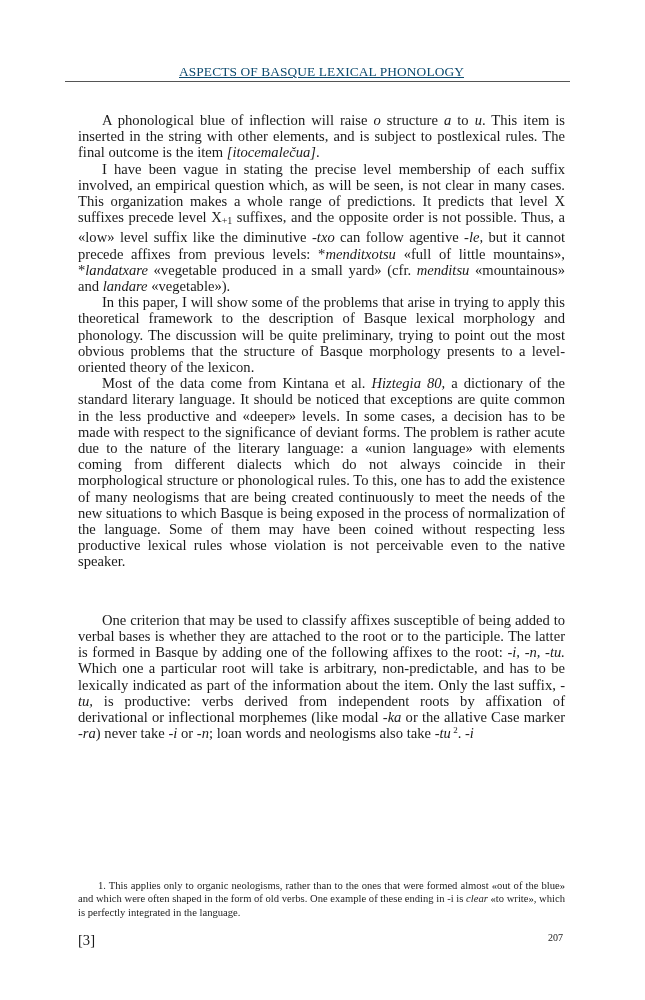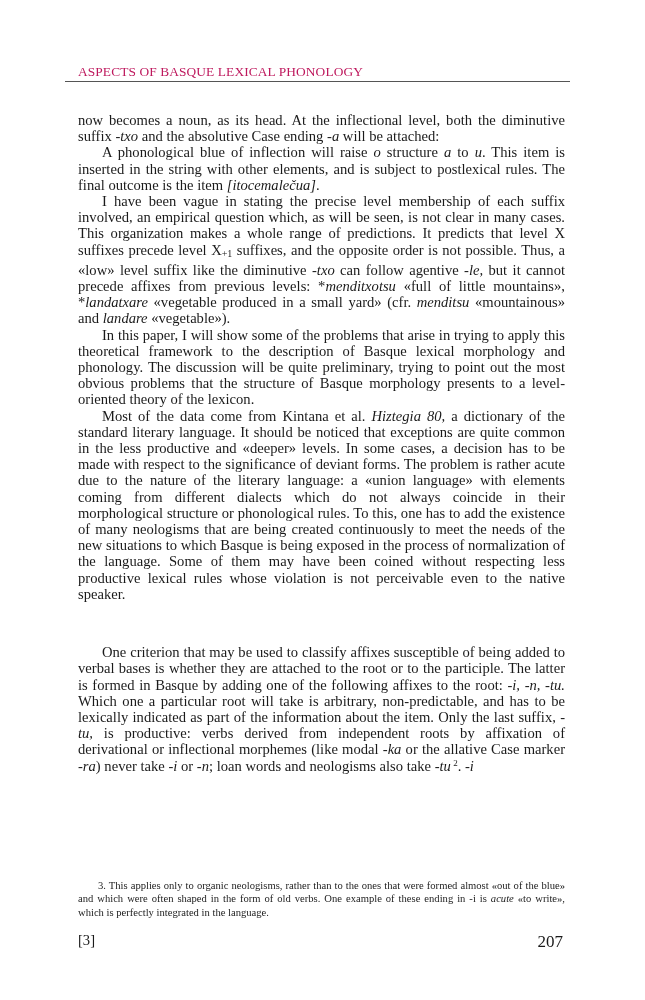--- a/index.html
+++ b/index.html
@@ -1,54 +1,53 @@
 <!DOCTYPE html>
 <html><head>
 <meta charset="utf-8">
 <style>
   html, body { margin: 0; padding: 0; background: #ffffff; }
   body { width: 645px; height: 1000px; position: relative; overflow: hidden;
          font-family: "Liberation Serif", "DejaVu Serif", serif; color: #1a1a1a; }
   .page { position: absolute; left: 78px; top: 0; width: 487px; }
-  .running-head { position: absolute; top: 64px; left: 0; width: 100%; text-align: left;
-                  font-size: 13.4px; letter-spacing: 0.1px; color: #be185d; }
+  .running-head { position: absolute; top: 64px; left: 0; width: 100%; text-align: center;
+                  font-size: 13.4px; letter-spacing: 0.1px; color: #0c4a6e; text-decoration: underline; }
   .head-rule { position: absolute; top: 81px; left: -13px; width: 505px; height: 0;
                border-top: 1px solid #555; }
   .body { position: absolute; top: 112px; left: 0; width: 100%;
           font-size: 14.6px; line-height: 16.2px; text-align: justify; }
   .body p { margin: 0; text-indent: 24px; }
   .body p.noindent { text-indent: 0; }
   .example { font-size: 12.2px; margin: 15px 0 15px 37px; text-indent: 0; }
   .gap { height: 42px; }
   .section-heading { font-size: 14.6px; text-indent: 0; margin: 0 0 14px 0; letter-spacing: 0.2px; }
   i { font-style: italic; }
   .footnotes { position: absolute; top: 879px; left: 0; width: 100%;
                font-size: 10.6px; line-height: 13.4px; text-align: justify; color: #222; }
   .footnotes p { margin: 0; text-indent: 20px; }
   .folio-left { position: absolute; top: 932px; left: 0; font-size: 14.6px; }
-  .folio-right { position: absolute; top: 932px; right: 2px; font-size: 17px; }
+  .folio-right { position: absolute; top: 932px; right: 2px; font-size: 10px; }
   sup { font-size: 9px; vertical-align: 5px; line-height: 0; }
   .sub { font-size: 10px; vertical-align: -2px; }
 </style>
 </head>
 <body>
 
 <div class="page">
   <div class="running-head">ASPECTS OF BASQUE LEXICAL PHONOLOGY</div>
   <div class="head-rule"></div>
 
   <div class="body">
-    <p class="noindent"><span>now becomes a noun, as its head. At the inflectional level, both the diminutive suffix </span><i>-txo</i><span> and the absolutive Case ending </span><i>-a</i><span> will be attached:</span></p>
     <p><span>A phonological blue of inflection will raise </span><i>o</i><span> structure </span><i>a</i><span> to </span><i>u</i><span>. This item is inserted in the string with other elements, and is subject to postlexical rules. The final outcome is the item </span><i>[itocemalečua]</i><span>.</span></p>
     <p><span>I have been vague in stating the precise level membership of each suffix involved, an empirical question which, as will be seen, is not clear in many cases. This organization makes a whole range of predictions. It predicts that level X suffixes precede level X</span><span class="sub">+1</span><span> suffixes, and the opposite order is not possible. Thus, a «low» level suffix like the diminutive </span><i>-txo</i><span> can follow agentive </span><i>-le,</i><span>  but it cannot precede affixes from previous levels: *</span><i>menditxotsu</i><span> «full of little mountains», *</span><i>landatxare</i><span> «vegetable produced in a small yard» (cfr. </span><i>menditsu</i><span> «mountainous» and </span><i>landare</i><span> «vegetable»).</span></p>
     <p><span>In this paper, I will show some of the problems that arise in trying to apply this theoretical framework to the description of Basque lexical morphology and phonology. The discussion will be quite preliminary, trying to point out the most obvious problems that the structure of Basque morphology presents to a level-oriented theory of the lexicon.</span></p>
     <p><span>Most of the data come from Kintana et al. </span><i>Hiztegia 80,</i><span> a dictionary of the standard literary language. It should be noticed that exceptions are quite common in the less productive and «deeper» levels. In some cases, a decision has to be made with respect to the significance of deviant forms. The problem is rather acute due to the nature of the literary language: a «union language» with elements coming from different dialects which do not always coincide in their morphological structure or phonological rules. To this, one has to add the existence of many neologisms that are being created continuously to meet the needs of the new situations to which Basque is being exposed in the process of normalization of the language. Some of them may have been coined without respecting less productive lexical rules whose violation is not perceivable even to the native speaker.</span></p>
     <div class="gap"></div>
     <p><span>One criterion that may be used to classify affixes susceptible of being added to verbal bases is whether they are attached to the root or to the participle. The latter is formed in Basque by adding one of the following affixes to the root: </span><i>-i,</i><span> </span><i>-n,</i><span> </span><i>-tu.</i><span> Which one a particular root will take is arbitrary, non-predictable, and has to be lexically indicated as part of the information about the item. Only the last suffix, </span><i>-tu,</i><span> is productive: verbs derived from independent roots by affixation of derivational or inflectional morphemes (like modal </span><i>-ka</i><span> or the allative Case marker </span><i>-ra</i><span>) never take </span><i>-i</i><span> or </span><i>-n</i><span>; loan words and neologisms also take </span><i>-tu</i><sup> 2</sup><span>. </span><i>-i</i></p>
   </div>
 
   <div class="footnotes">
-    <p><span>3.   This applies only to organic neologisms, rather than to the ones that were formed almost «out of the blue» and which were often shaped in the form of old verbs. One example of these ending in -i is </span><i>acute</i><span> «to write», which is perfectly integrated in the language.</span></p>
+    <p><span>1.   This applies only to organic neologisms, rather than to the ones that were formed almost «out of the blue» and which were often shaped in the form of old verbs. One example of these ending in -i is </span><i>clear</i><span> «to write», which is perfectly integrated in the language.</span></p>
   </div>
 
   <div class="folio-left">[3]</div>
   <div class="folio-right">207</div>
 </div>
 
 </body></html>

